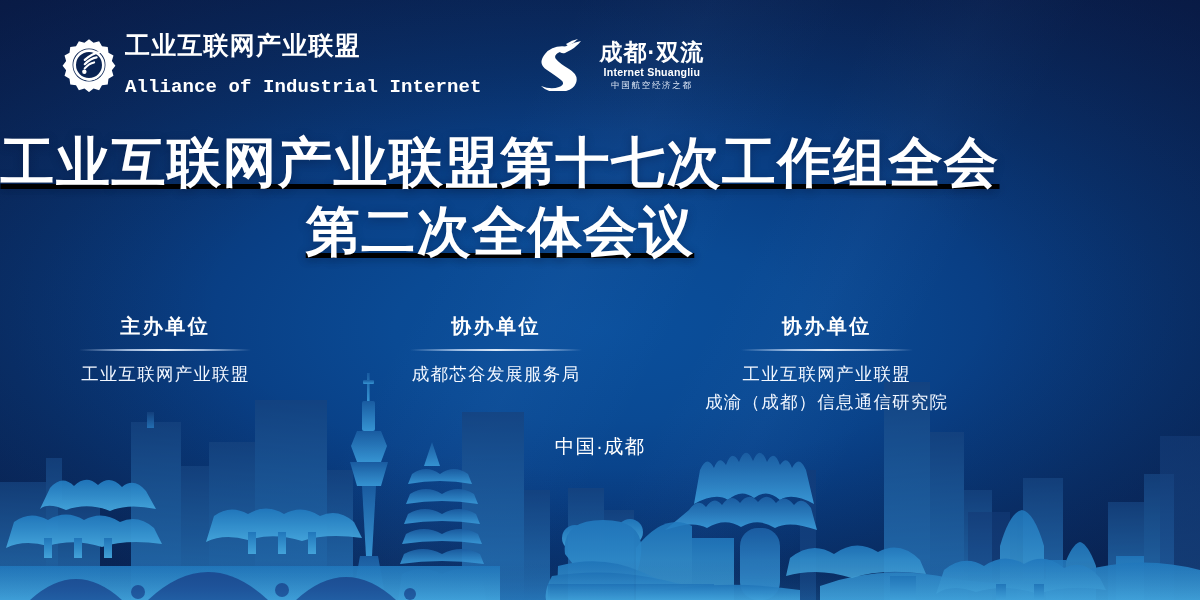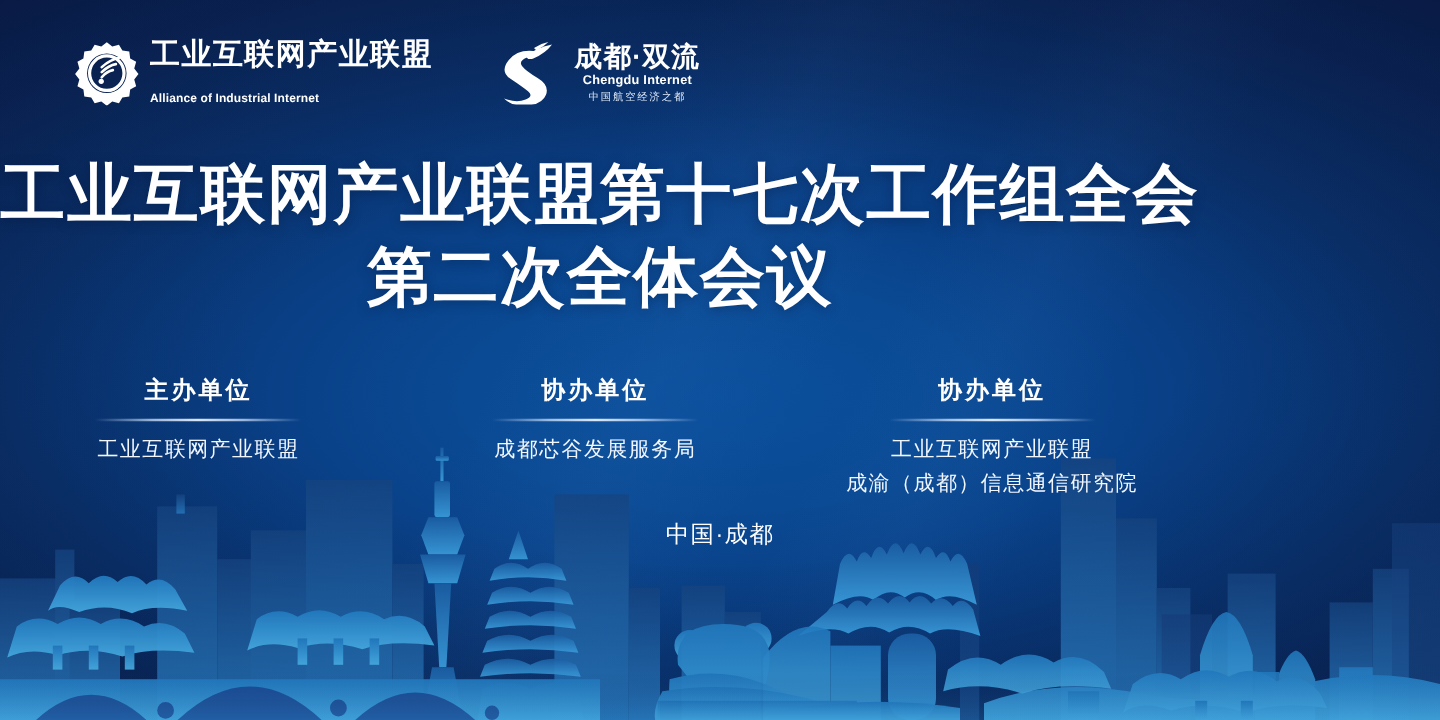--- a/index.html
+++ b/index.html
@@ -53,25 +53,26 @@
   .aii-text { display: flex; flex-direction: column; line-height: 1; }
   .aii-cn {
     color: #ffffff;
     font-size: 25px;
     font-weight: 700;
     letter-spacing: 1.2px;
     white-space: nowrap;
   }
   .aii-en {
     color: #ffffff;
-    font-size: 10px;
+    font-size: 19px;
     font-weight: 700;
     letter-spacing: 0.1px;
     margin-top: 20px;
     white-space: nowrap;
+    font-family: Liberation Mono, monospace;
   }
   .logo-divider {
     width: 1px;
     height: 0px;
   }
   .logo-cdsl {
     display: flex;
     align-items: center;
     gap: 17px;
   }
@@ -101,20 +102,21 @@
   }
 
   
   .title-block {
     position: absolute;
     top: 128px;
     left: 0;
     width: 1000px;
     text-align: center;
     z-index: 6;
+    text-decoration: underline;
   }
   .title-line {
     color: #ffffff;
     font-size: 54px;
     font-weight: 700;
     letter-spacing: 1.5px;
     line-height: 1.28;
     text-shadow: 0 2px 10px rgba(2,16,50,0.35);
     white-space: nowrap;
   }
@@ -404,21 +406,21 @@
       <svg width="48" height="52" viewBox="0 0 48 52">
         <path fill="#ffffff" d="
           M34 8 q-16 -3 -24 7 q-8 10 2 16 q9 6 14 10 q5 4 -2 7
           q-8 3 -18 -1 q7 7 19 6 q13 -1 16 -9 q3 -8 -7 -14
           q-10 -6 -13 -10 q-3 -4 4 -7 q6 -3 9 -5 Z"></path>
         <path fill="#ffffff" d="M24 12 q10 -8 22 -10 q-5 7 -16 12 q-4 1 -6 -2 Z"></path>
         <path fill="#ffffff" d="M31 5 q6 -4 12 -5 q-4 4 -10 7 Z"></path>
       </svg>
       <div class="cdsl-text">
         <div class="cdsl-cn">成都·双流</div>
-        <div class="cdsl-en">Chengdu Internet</div>
+        <div class="cdsl-en">Internet Shuangliu</div>
         <div class="cdsl-sub">中国航空经济之都</div>
       </div>
     </div>
   </div>
 
   <div class="title-block">
     <div class="title-line">工业互联网产业联盟第十七次工作组全会</div>
     <div class="title-line">第二次全体会议</div>
   </div>
 

